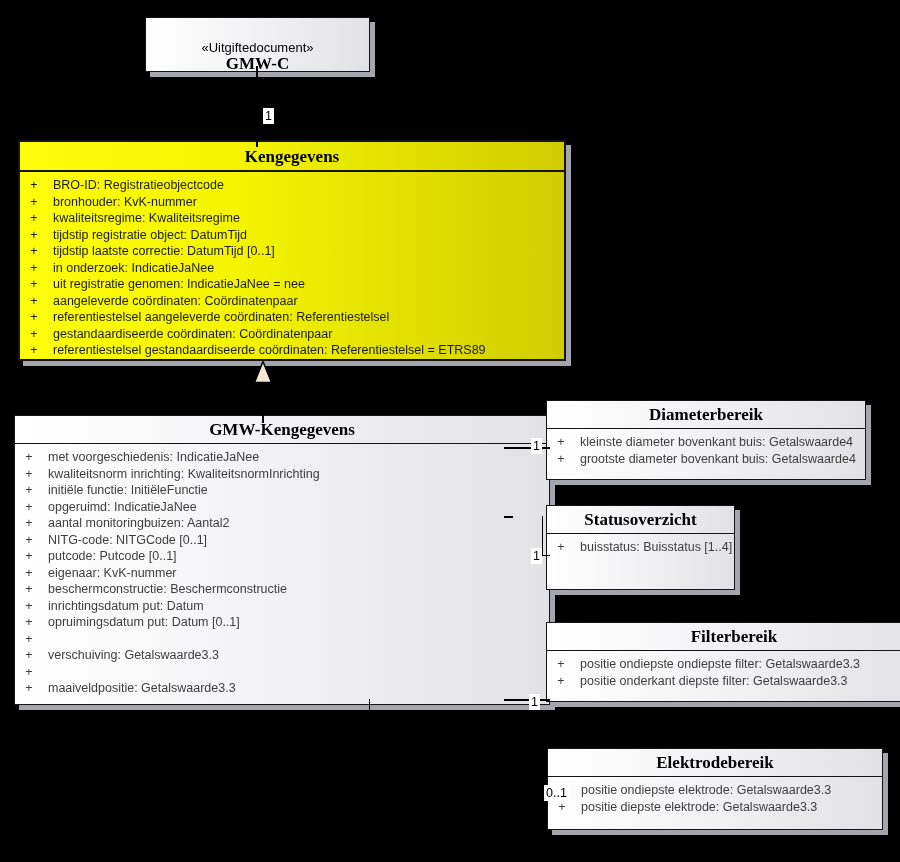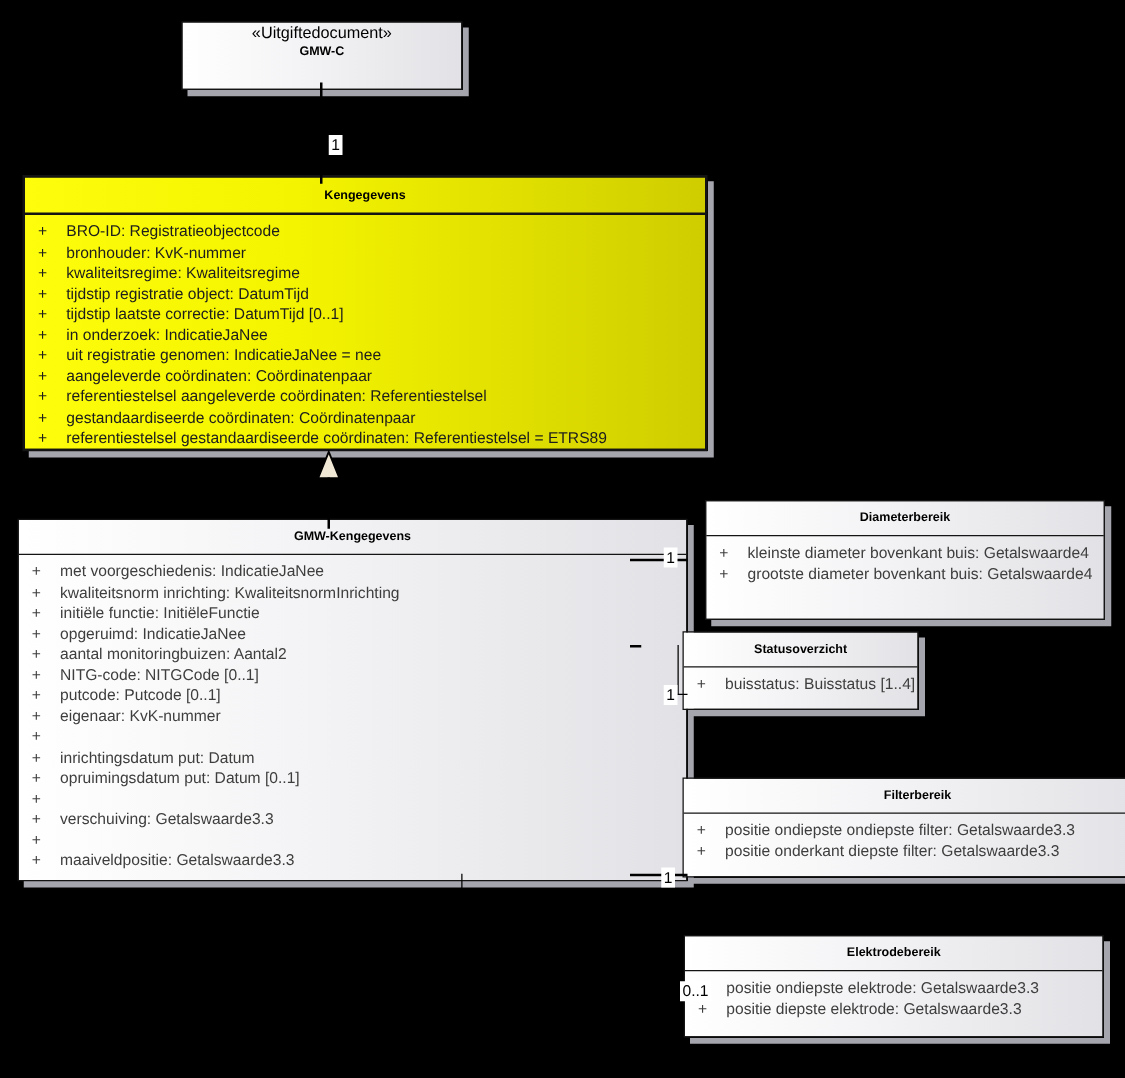--- a/index.html
+++ b/index.html
@@ -22,36 +22,36 @@
   .uml-class.highlight {
     border-width:2px;
     background:linear-gradient(90deg, #fdfd0c 0%, #f4f400 40%, #cfcd00 100%);
   }
   .cls-header {
     border-bottom:1.5px solid #141414;
     text-align:center;
     padding:6px 4px 5px 4px;
   }
   .highlight .cls-header { border-bottom-width:2px; padding:7px 4px 5px 4px; }
-  .no-sep .cls-header { border-bottom:none; padding-top:0; }
-  .cls-name   { font-size:10px; font-weight:bold; color:#000; line-height:16px; }
+  .no-sep .cls-header { border-bottom:none; padding-top:22px; }
+  .cls-name   { font-size:17px; font-weight:bold; color:#000; line-height:16px;font-family:Liberation Serif, serif; }
   .stereotype { font-size:13px; font-weight:normal; color:#000; line-height:16px; }
 
   .attr-list { padding:5px 2px 4px 0; }
   .attr-row  { display:flex; height:16.5px; line-height:16.4px; font-size:12.5px; color:#3e3e3e; white-space:nowrap; }
   .highlight .attr-row { color:#1d1d1d; }
   .attr-sign { flex:none; width:10px; margin-left:9px; text-align:center; }
   .attr-text { padding-left:14px; }
 
   
   .box-gmwc       { left:145px; top:17px;  width:225px; height:55px; }
   .box-kengegevens{ left:18px;  top:140px; width:548px; height:221px; }
   .box-gmwk       { left:14px;  top:415px; width:536px; height:290px; }
-  .box-diameter   { left:546px; top:400px; width:320px; height:96px;margin-left:18px; }
-  .box-status     { left:546px; top:505px; width:189px; height:63px; }
+  .box-diameter   { left:546px; top:400px; width:320px; height:80px; }
+  .box-status     { left:546px; top:505px; width:189px; height:85px; }
   .box-filter     { left:546px; top:622px; width:376px; height:80px; }
   .box-elektrode  { left:547px; top:748px; width:336px; height:82px; }
 
   
   .edge { position:absolute; background:#000; z-index:5; }
   .e-gmwc-v      { left:256px;   top:66px;  width:1.5px; height:81px; }
   .e-gen-stem    { left:262px;   top:382px; width:1.5px; height:41px; }
   .e-diameter-h  { left:504px;   top:447px; width:46px;  height:1.5px; }
   .e-status-tick { left:504px;   top:516px; width:9px;   height:1.5px; }
   .e-status-v    { left:541.5px; top:516px; width:1.5px; height:40px; }
@@ -192,20 +192,21 @@
       <div class="attr-row">
         <span class="attr-sign">+</span>
         <span class="attr-text">putcode: Putcode [0..1]</span>
       </div>
       <div class="attr-row">
         <span class="attr-sign">+</span>
         <span class="attr-text">eigenaar: KvK-nummer</span>
       </div>
       <div class="attr-row">
         <span class="attr-sign">+</span>
+        <span class="attr-text">beschermconstructie: Beschermconstructie</span>
       </div>
       <div class="attr-row">
         <span class="attr-sign">+</span>
         <span class="attr-text">inrichtingsdatum put: Datum</span>
       </div>
       <div class="attr-row">
         <span class="attr-sign">+</span>
         <span class="attr-text">opruimingsdatum put: Datum [0..1]</span>
       </div>
       <div class="attr-row">

